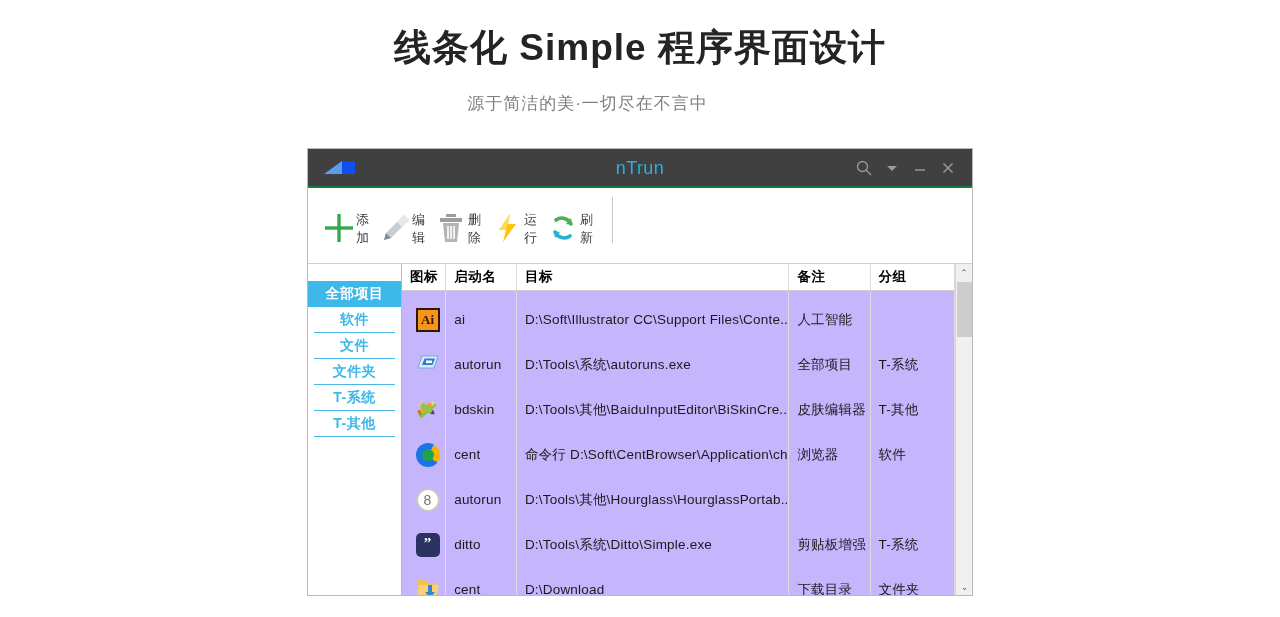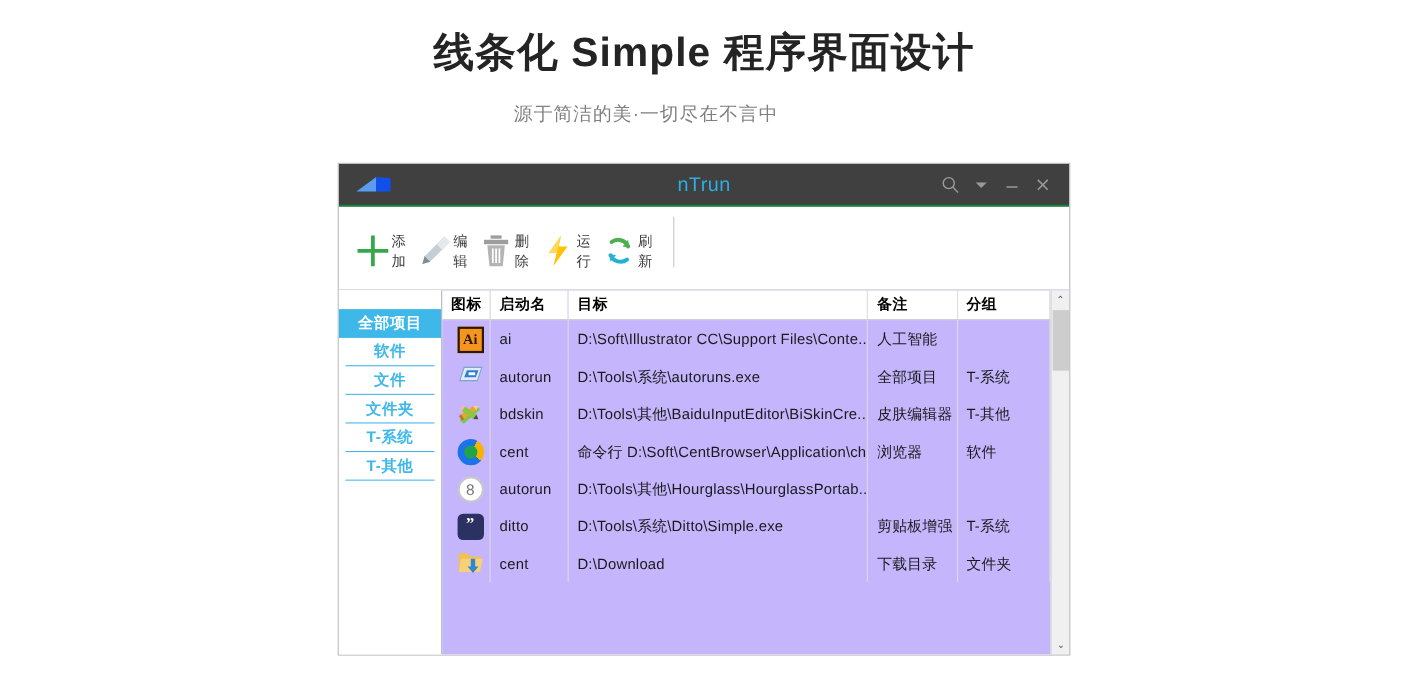--- a/index.html
+++ b/index.html
@@ -199,21 +199,21 @@
     padding: 0 0 0 8px;
     border-bottom: 1px solid #cfcfcf;
     border-right: 1px solid #dcdcdc;
     background: #ffffff;
     vertical-align: middle;
     letter-spacing: 0.5px;
   }
   table.grid th.no-right { border-right: none; }
   table.grid td {
     height: 33px;
-    padding: 1px 0 0 8px;
+    padding: 12px 0 0 8px;
     border-right: 1px solid #dcdcdc;
     vertical-align: middle;
     white-space: nowrap;
     overflow: hidden;
     letter-spacing: 0.2px;
   }
   table.grid td.no-right { border-right: none; }
   td.c-icon { padding: 0; text-align: center; }
   td.c-icon .ic { display: inline-block; vertical-align: middle; }
 

